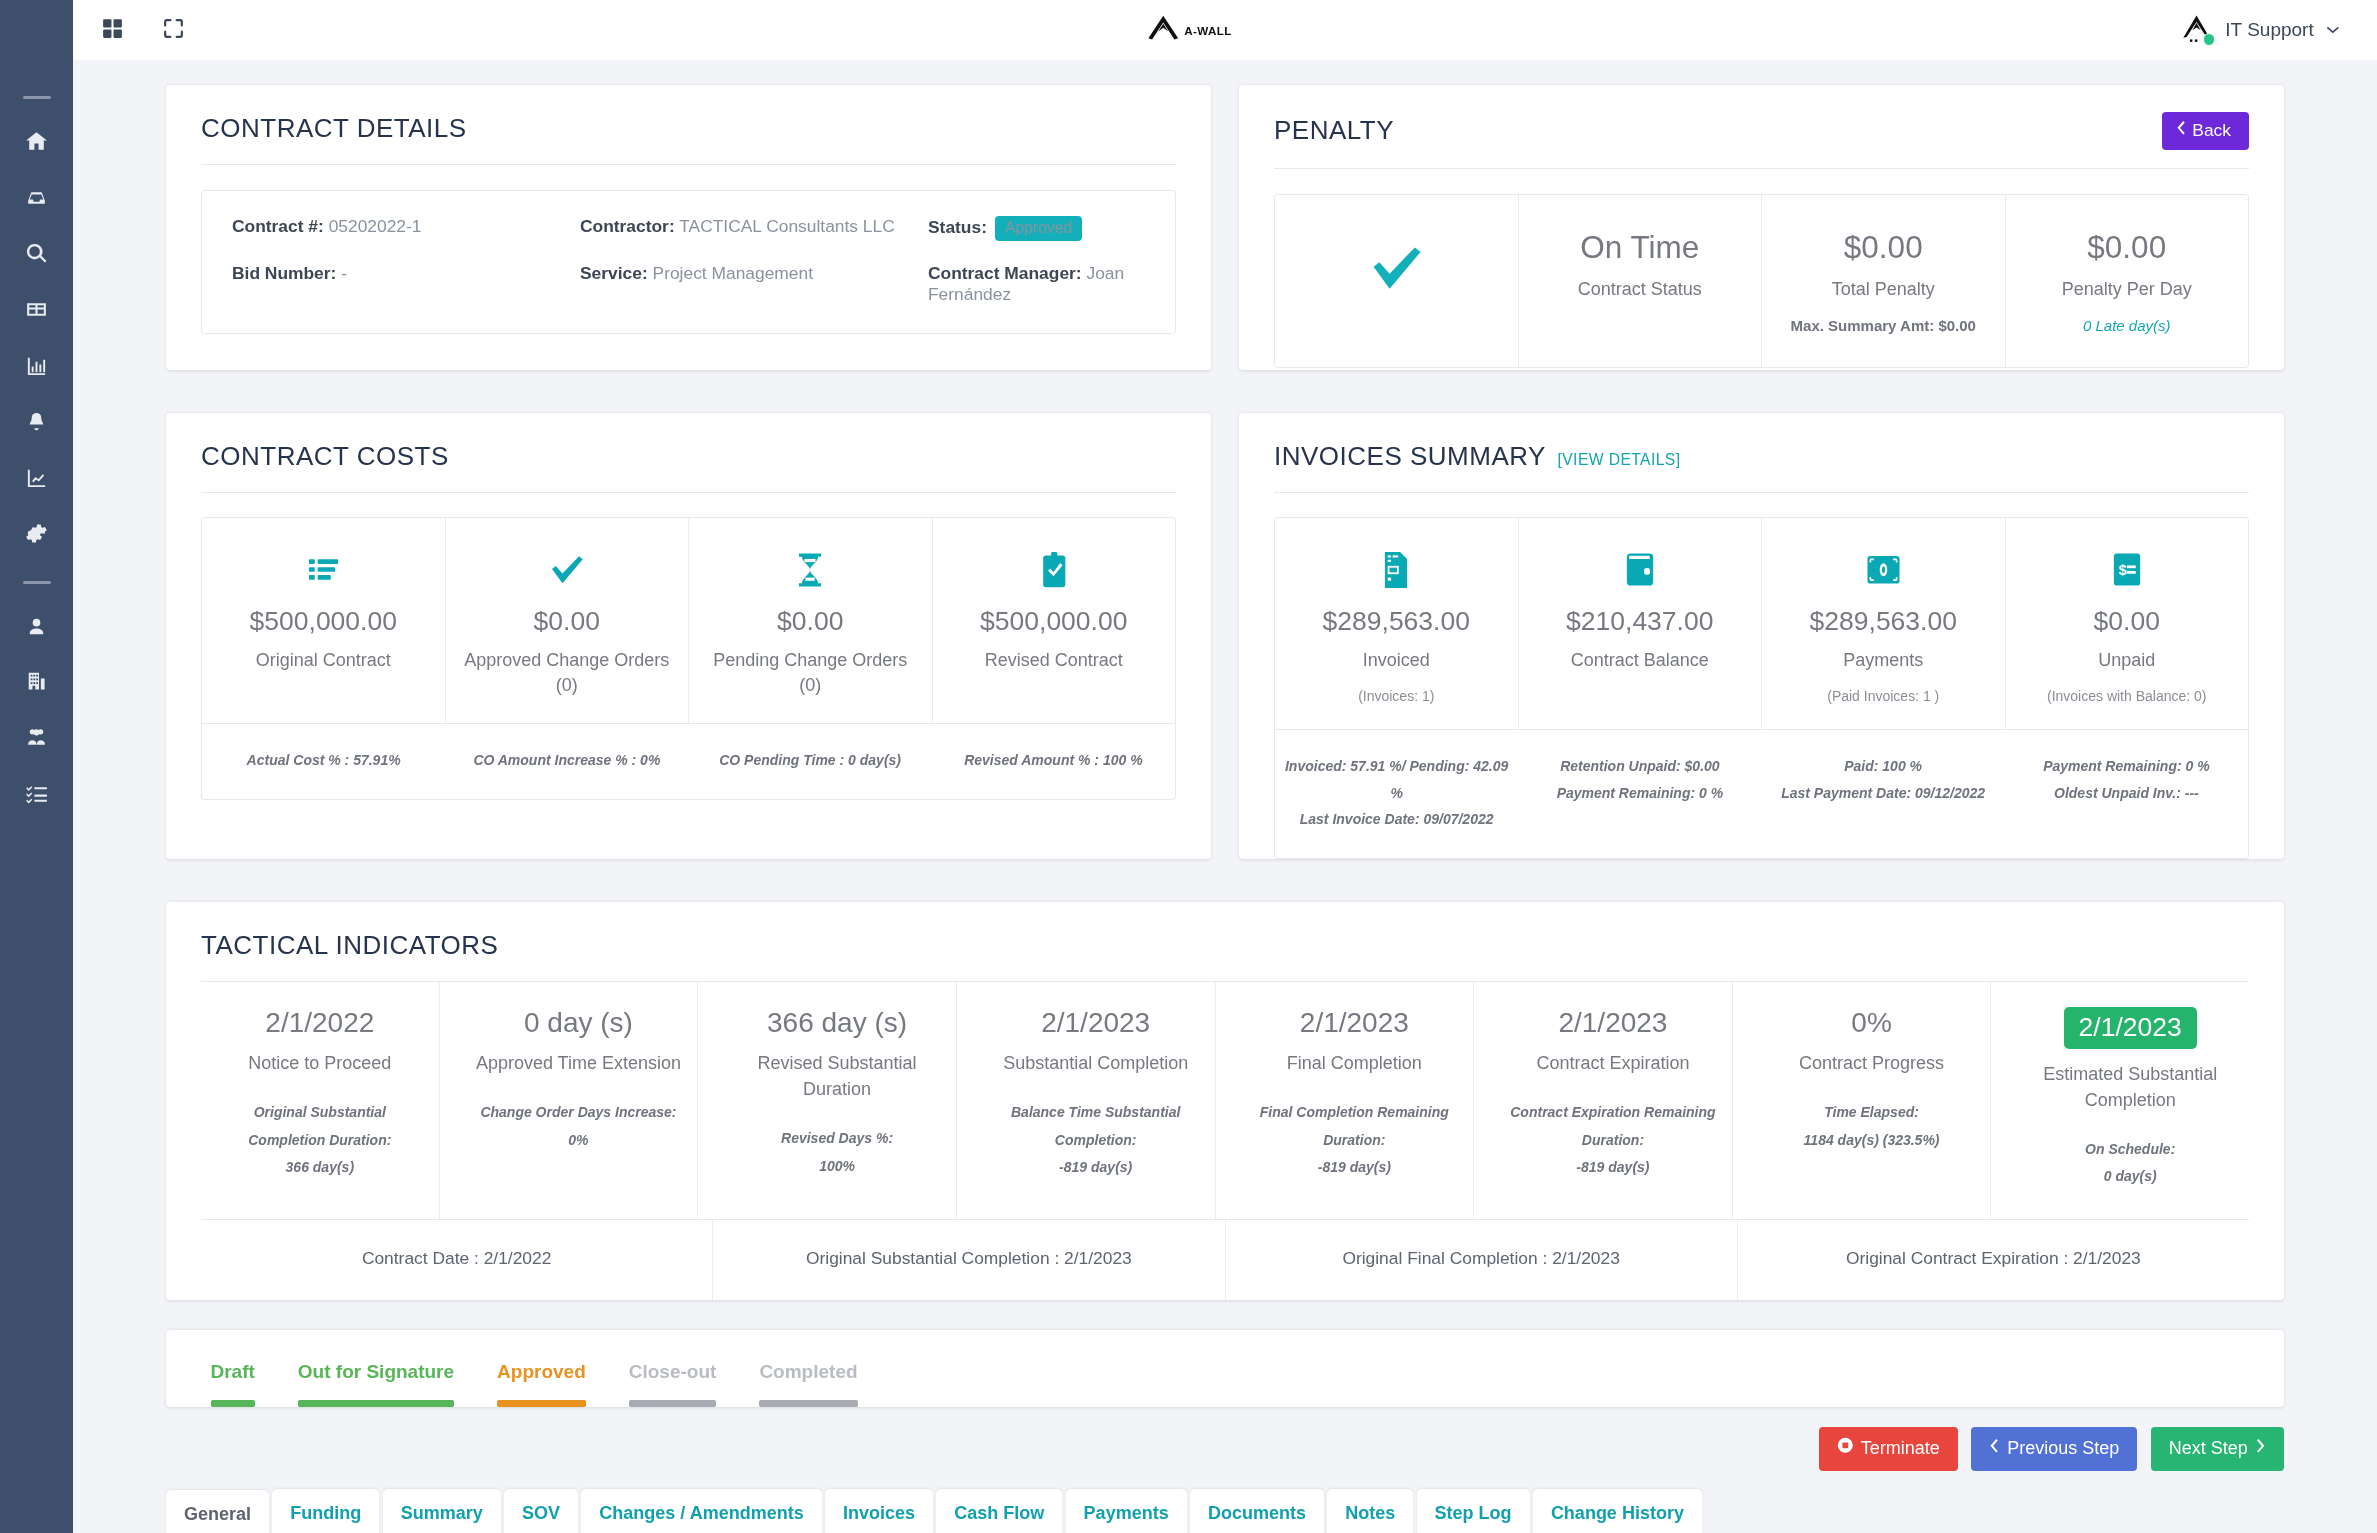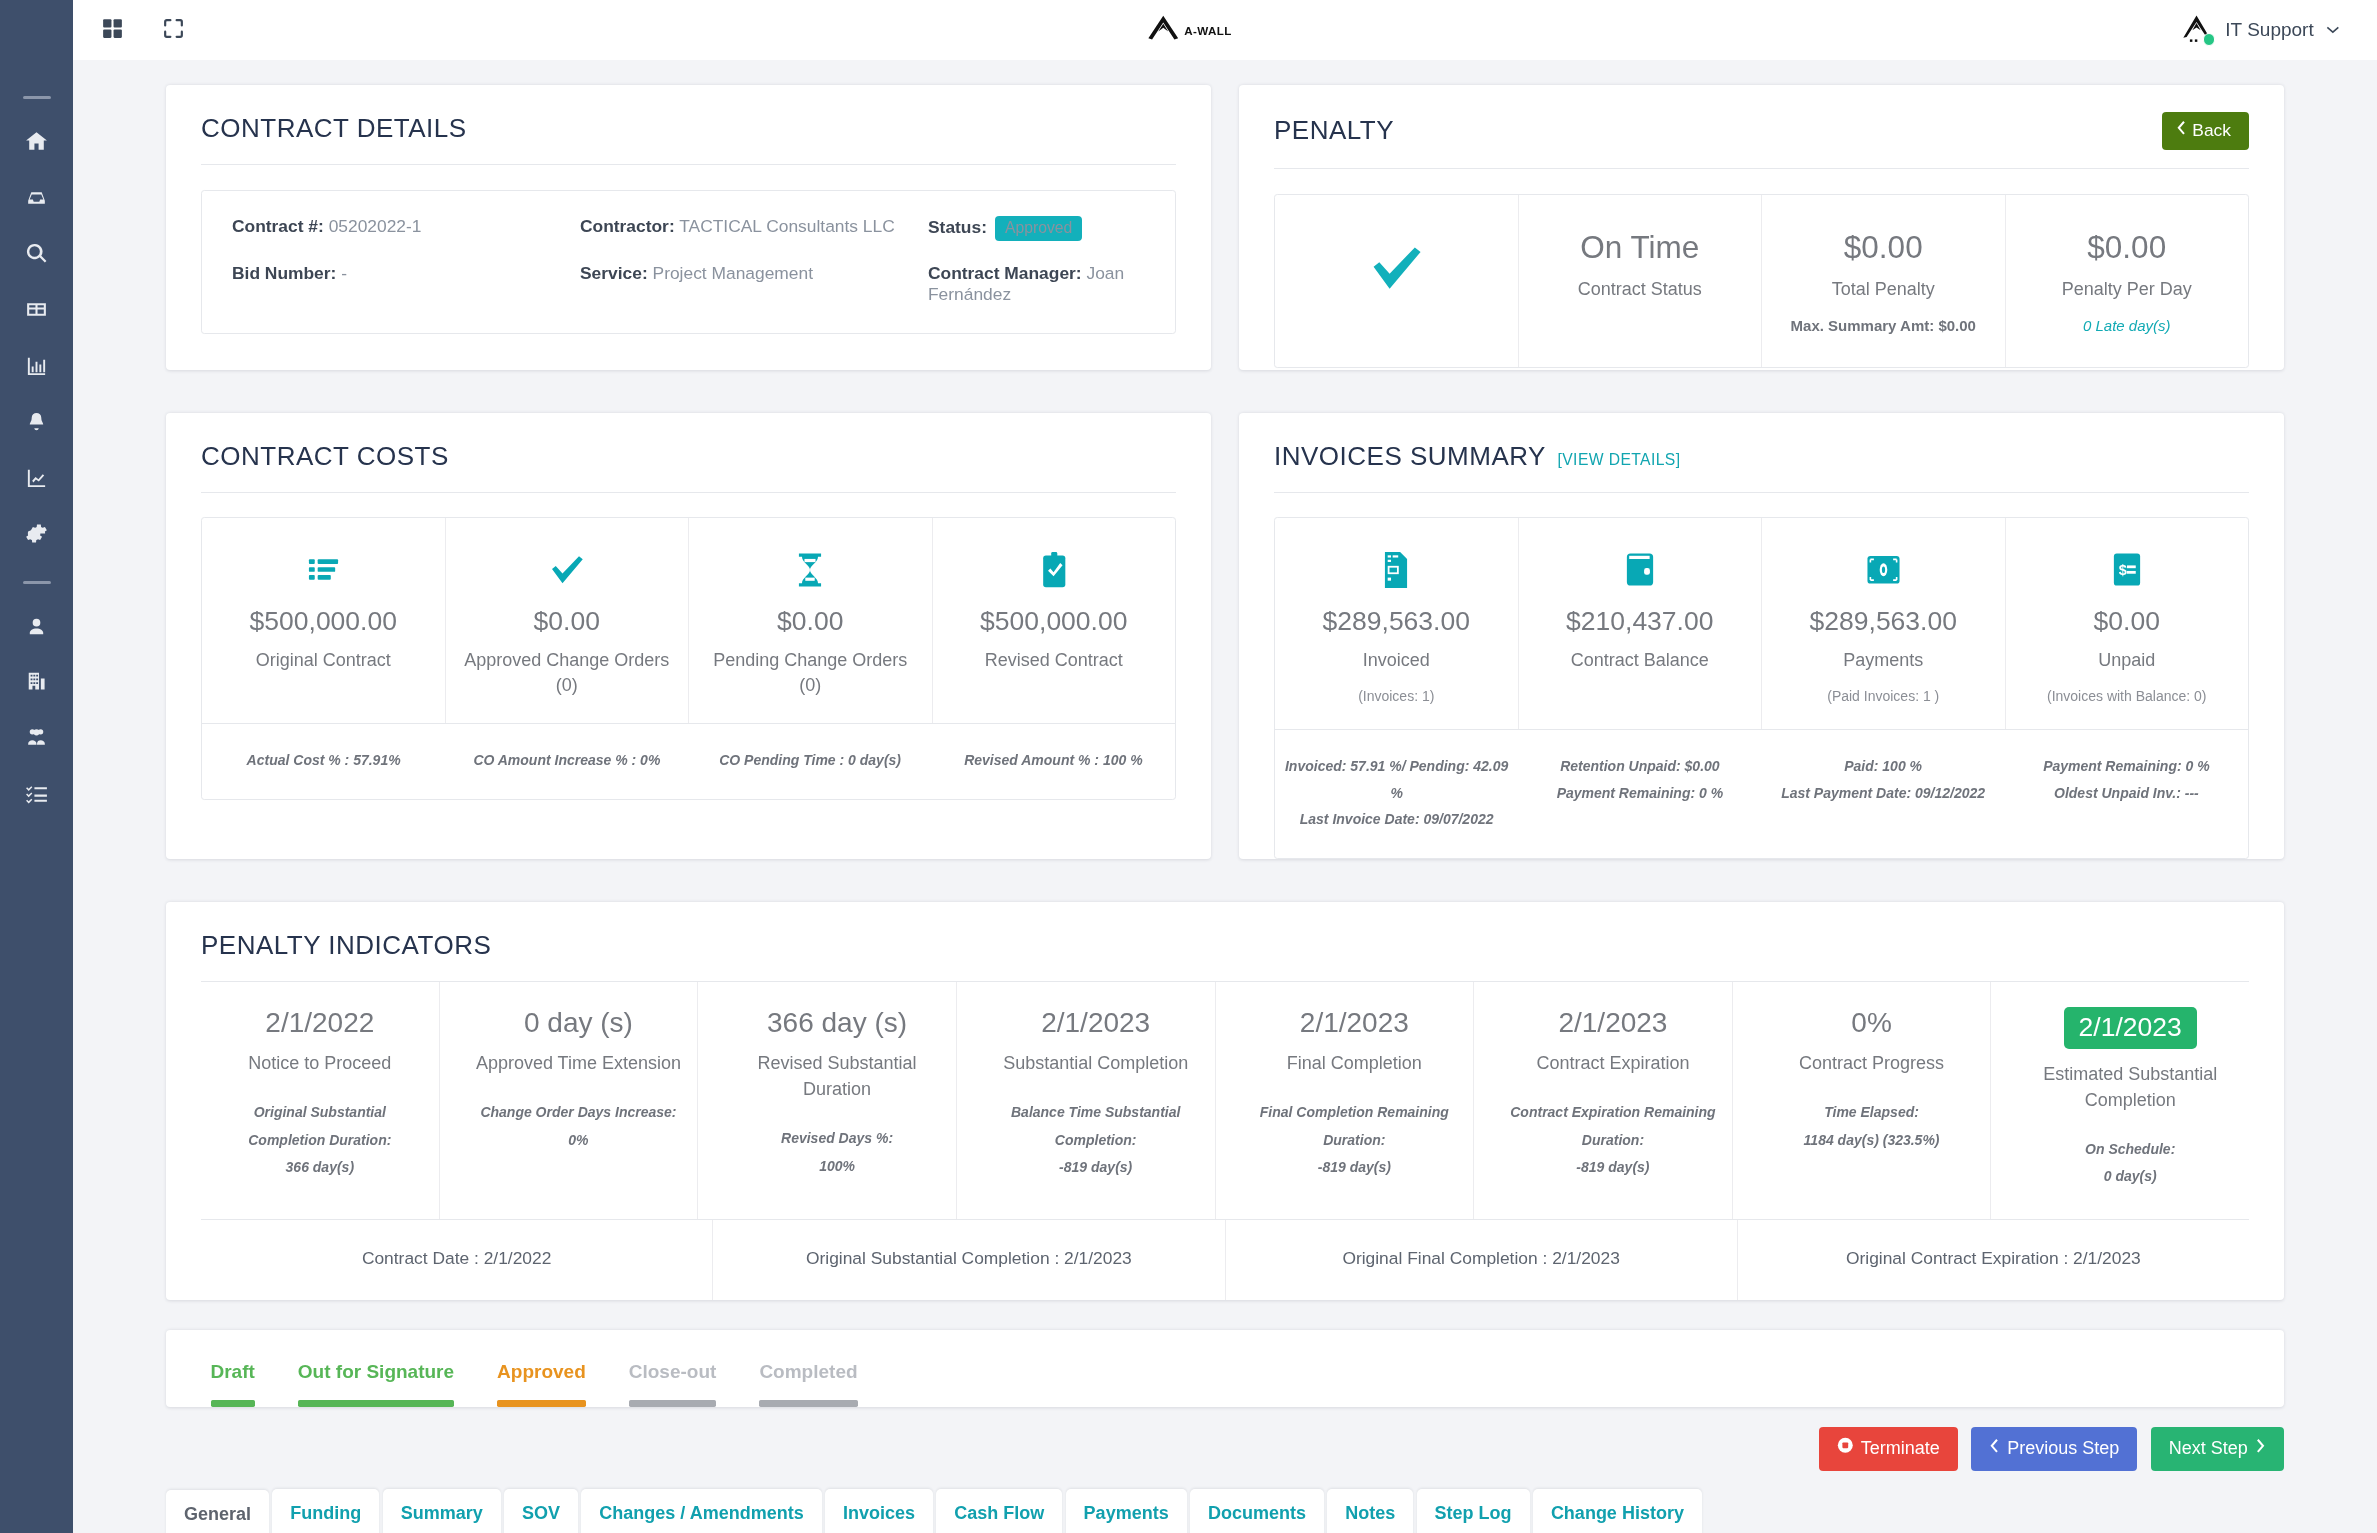--- a/index.html
+++ b/index.html
@@ -72,21 +72,21 @@
     padding: 26.5px 35px 0 35px; min-height: 61px;
   }
   .card-title {
     font-size: 26px; color: #26334d; letter-spacing: 0.5px; font-weight: 400;
     display: flex; align-items: baseline; gap: 11.6px;
   }
   .view-details { font-size: 15.7px; color: #11a5b0; letter-spacing: 0.4px; cursor: pointer; }
   .hr { height: 0.8px; background: #e6e8ec; margin: 18px 35px 0 35px; }
 
   .back-btn {
-    background: #4d7c0f; color: #fff; border: none; border-radius: 4.1px;
+    background: #6d28d9; color: #fff; border: none; border-radius: 4.1px;
     font-size: 17.4px; padding: 8.3px 18px 9px 13.3px; cursor: pointer;
     font-family: "Liberation Sans", sans-serif; display: flex; align-items: center; gap: 5.8px;
   }
 
   
   .detail-box {
     margin: 25px 35px 36px 35px; border: 0.8px solid #e6e8ec; border-radius: 3.3px;
     padding: 25px 30px 28px 30px;
   }
   .detail-grid { display: grid; grid-template-columns: 348px 348px 1fr; row-gap: 21.5px; }
@@ -542,21 +542,21 @@
             <div>Oldest Unpaid Inv.: ---</div>
           </div>
         </div>
       </div>
     </div>
   </div>
 
   <div class="row r3">
     <div class="card card-full">
       <div class="card-head">
-        <div class="card-title">PENALTY INDICATORS</div>
+        <div class="card-title">TACTICAL INDICATORS</div>
       </div>
       <div class="hr"></div>
 
       <div class="ind-row">
         <div class="ind">
           <div class="ind-val">2/1/2022</div>
           <div class="ind-lbl">Notice to Proceed</div>
           <div class="ind-sub">
             <div>Original Substantial</div>
             <div>Completion Duration:</div>

